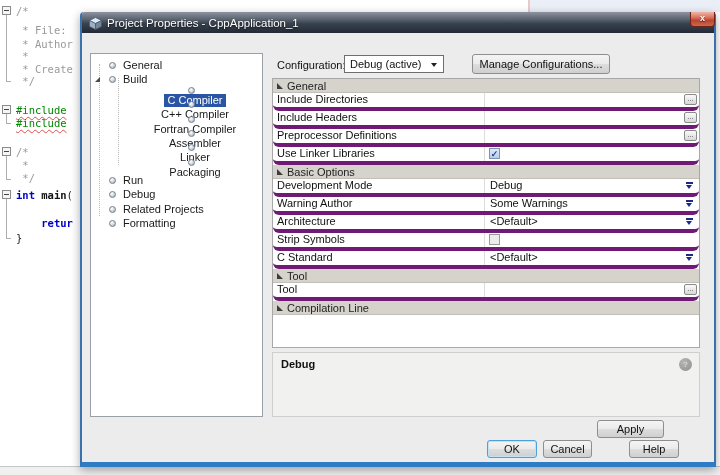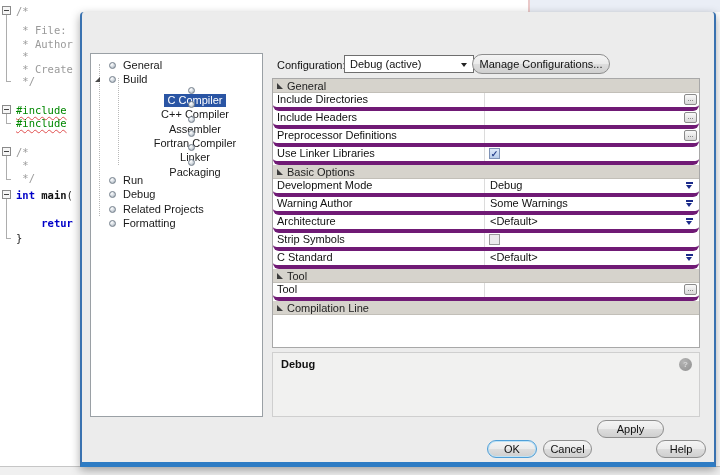--- a/index.html
+++ b/index.html
@@ -44,24 +44,24 @@
   .tree-row { position:relative; height:14.4px; display:flex; align-items:center; }
   .tree-row.lvl0 { padding-left:18px; }
   .tree-row.lvl1 { padding-left:37px;flex-direction:column; }
   .expander { position:absolute; left:4px; top:5px; width:0; height:0; border-left:5px solid transparent; border-bottom:5px solid #4a4a4a; }
   .node-icon { width:7px; height:7px; border-radius:50%; border:1px solid #75808c;
                background:radial-gradient(circle at 35% 30%, #ffffff 0%, #d7dde3 45%, #99a4ae 100%); margin-right:7px; flex:none; }
   .tree-label { font-size:11px; color:#1a1a1a; line-height:13px; white-space:nowrap; }
   .tree-label.sel { background:#2a55a4; color:#fff; padding:0 3px; }
 
   .config-row-label { position:absolute; left:195px; top:26px; font-size:11px; color:#111; }
-  .config-combo { position:absolute; left:262px; top:22px; width:130px; height:18px; background:#fff; border:1px solid #6e6e6e;
+  .config-combo { position:absolute; left:262px; top:22px; width:100px; height:18px; background:#fff; border:1px solid #6e6e6e;
                   font-size:11px; color:#111; line-height:16px; padding-left:5px; cursor:default; }
   .combo-arrow { position:absolute; right:6px; top:7px; width:0; height:0; border-left:3.5px solid transparent; border-right:3.5px solid transparent; border-top:4px solid #222; }
-  .win-btn { position:absolute; border:1px solid #8e8e8e; border-radius:10px; font-size:11px; color:#111; text-align:center;
+  .win-btn { position:absolute; border:1px solid #8e8e8e; border-radius:3px; font-size:11px; color:#111; text-align:center;
              background:linear-gradient(180deg,#f4f4f4 0%,#ebebeb 48%,#dddddd 52%,#cfcfcf 100%); cursor:pointer; }
   .manage-btn { left:390px; top:21px; width:138px; height:20px; line-height:18px; }
 
   .prop-sheet { position:absolute; left:190px; top:45px; width:428px; height:270px; background:#fff; border:1px solid #a8a8a8; overflow:hidden; }
   .ps-header { position:relative; height:14px; background:#d6d3cc; border-bottom:1px solid #c2bfb8; display:flex; align-items:center; padding-left:4px; }
   .ps-tri { width:0; height:0; border-bottom:6px solid #3c3c3c; border-right:6px solid transparent; margin-right:4px; }
   .ps-header span.lbl { font-size:11px; color:#222; line-height:12px; }
   .ps-row { position:relative; height:18px; border-bottom:4px solid #701a75; display:flex;border-radius:6px; }
   .ps-label { width:212px; border-right:1px solid #dcdcdc; font-size:11px; color:#111; line-height:13px; padding-left:4px; overflow:hidden; white-space:nowrap; }
   .ps-value { position:relative; flex:1; }
@@ -76,21 +76,21 @@
 
   .desc-panel { position:absolute; left:190px; top:319px; width:428px; height:65px; background:#f1f1f0; border:1px solid #cfcfcf; }
   .desc-title { position:absolute; left:8px; top:5px; font-size:11px; font-weight:bold; color:#111; }
   .help-circle { position:absolute; right:7px; top:5px; width:13px; height:13px; border-radius:50%;
                  background:radial-gradient(circle at 35% 30%, #b4b4b4, #8f8f8f); color:#d8d8d8; font-size:8px; font-weight:bold;
                  text-align:center; line-height:13px; cursor:pointer; }
 
   .btn-ok     { left:405px; top:407px; width:50px; height:18px; line-height:16px; border:1px solid #4f9fd8; box-shadow:0 0 0 1px #bfe2f5 inset; }
   .btn-cancel { left:461px; top:407px; width:49px; height:18px; line-height:16px; }
   .btn-apply  { left:515px; top:387px; width:67px; height:18px; line-height:16px; }
-  .btn-help   { left:574px; top:407px; width:50px; height:18px; line-height:16px; }
+  .btn-help   { left:547px; top:407px; width:50px; height:18px; line-height:16px; }
 </style>
 </head>
 <body>
 
 <div class="screen">
 
   <div class="editor">
     <div id="code-lines">
         <div class="code-line" style="top: 5px;"><span class="seg-comment">/*</span></div>
         <div class="code-line" style="top: 24px;"><span class="seg-comment"> * File:</span></div>
@@ -114,20 +114,31 @@
     <div class="fold-line" style="top:15px;height:67px"></div>
     <div class="fold-line" style="top:114px;height:10px"></div>
     <div class="fold-line" style="top:156px;height:24px"></div>
     <div class="fold-line" style="top:199px;height:40px"></div>
   </div>
   <div class="margin-line"></div>
   <div class="beyond-margin"></div>
   <div class="status-strip"></div>
 
   <div class="dialog">
+    <div class="titlebar">
+      <span class="title-icon">
+        <svg width="13" height="13" viewBox="0 0 13 13">
+          <polygon points="6.5,0.5 12.5,3.5 6.5,6.5 0.5,3.5" fill="#dde9f5" stroke="#47576a" stroke-width="0.7"></polygon>
+          <polygon points="0.5,3.5 6.5,6.5 6.5,12.5 0.5,9.5" fill="#9db0c4" stroke="#47576a" stroke-width="0.7"></polygon>
+          <polygon points="12.5,3.5 6.5,6.5 6.5,12.5 12.5,9.5" fill="#73869c" stroke="#47576a" stroke-width="0.7"></polygon>
+        </svg>
+      </span>
+      <span class="title-text">Project Properties - CppApplication_1</span>
+      <span class="close-btn">x</span>
+    </div>
 
     <div class="dlg-content">
       <div class="categories-label">Categories:</div>
 
       <div class="tree-panel">
         <div class="tree-guide" style="left:8px;top:10px;height:152px"></div>
         <div class="tree-guide" style="left:27px;top:24px;height:87px"></div>
         <div class="tree-rows" id="tree-rows">
             <div class="tree-row lvl0">
               <span class="node-icon"></span>
@@ -141,25 +152,25 @@
             <div class="tree-row lvl1">
               <span class="node-icon"></span>
               <span class="tree-label sel">C Compiler</span>
             </div>
             <div class="tree-row lvl1">
               <span class="node-icon"></span>
               <span class="tree-label">C++ Compiler</span>
             </div>
             <div class="tree-row lvl1">
               <span class="node-icon"></span>
+              <span class="tree-label">Fortran Compiler</span>
+            </div>
+            <div class="tree-row lvl1">
+              <span class="node-icon"></span>
               <span class="tree-label">Assembler</span>
-            </div>
-            <div class="tree-row lvl1">
-              <span class="node-icon"></span>
-              <span class="tree-label">Fortran Compiler</span>
             </div>
             <div class="tree-row lvl1">
               <span class="node-icon"></span>
               <span class="tree-label">Linker</span>
             </div>
             <div class="tree-row lvl1">
               <span class="node-icon"></span>
               <span class="tree-label">Packaging</span>
             </div>
             <div class="tree-row lvl0">

